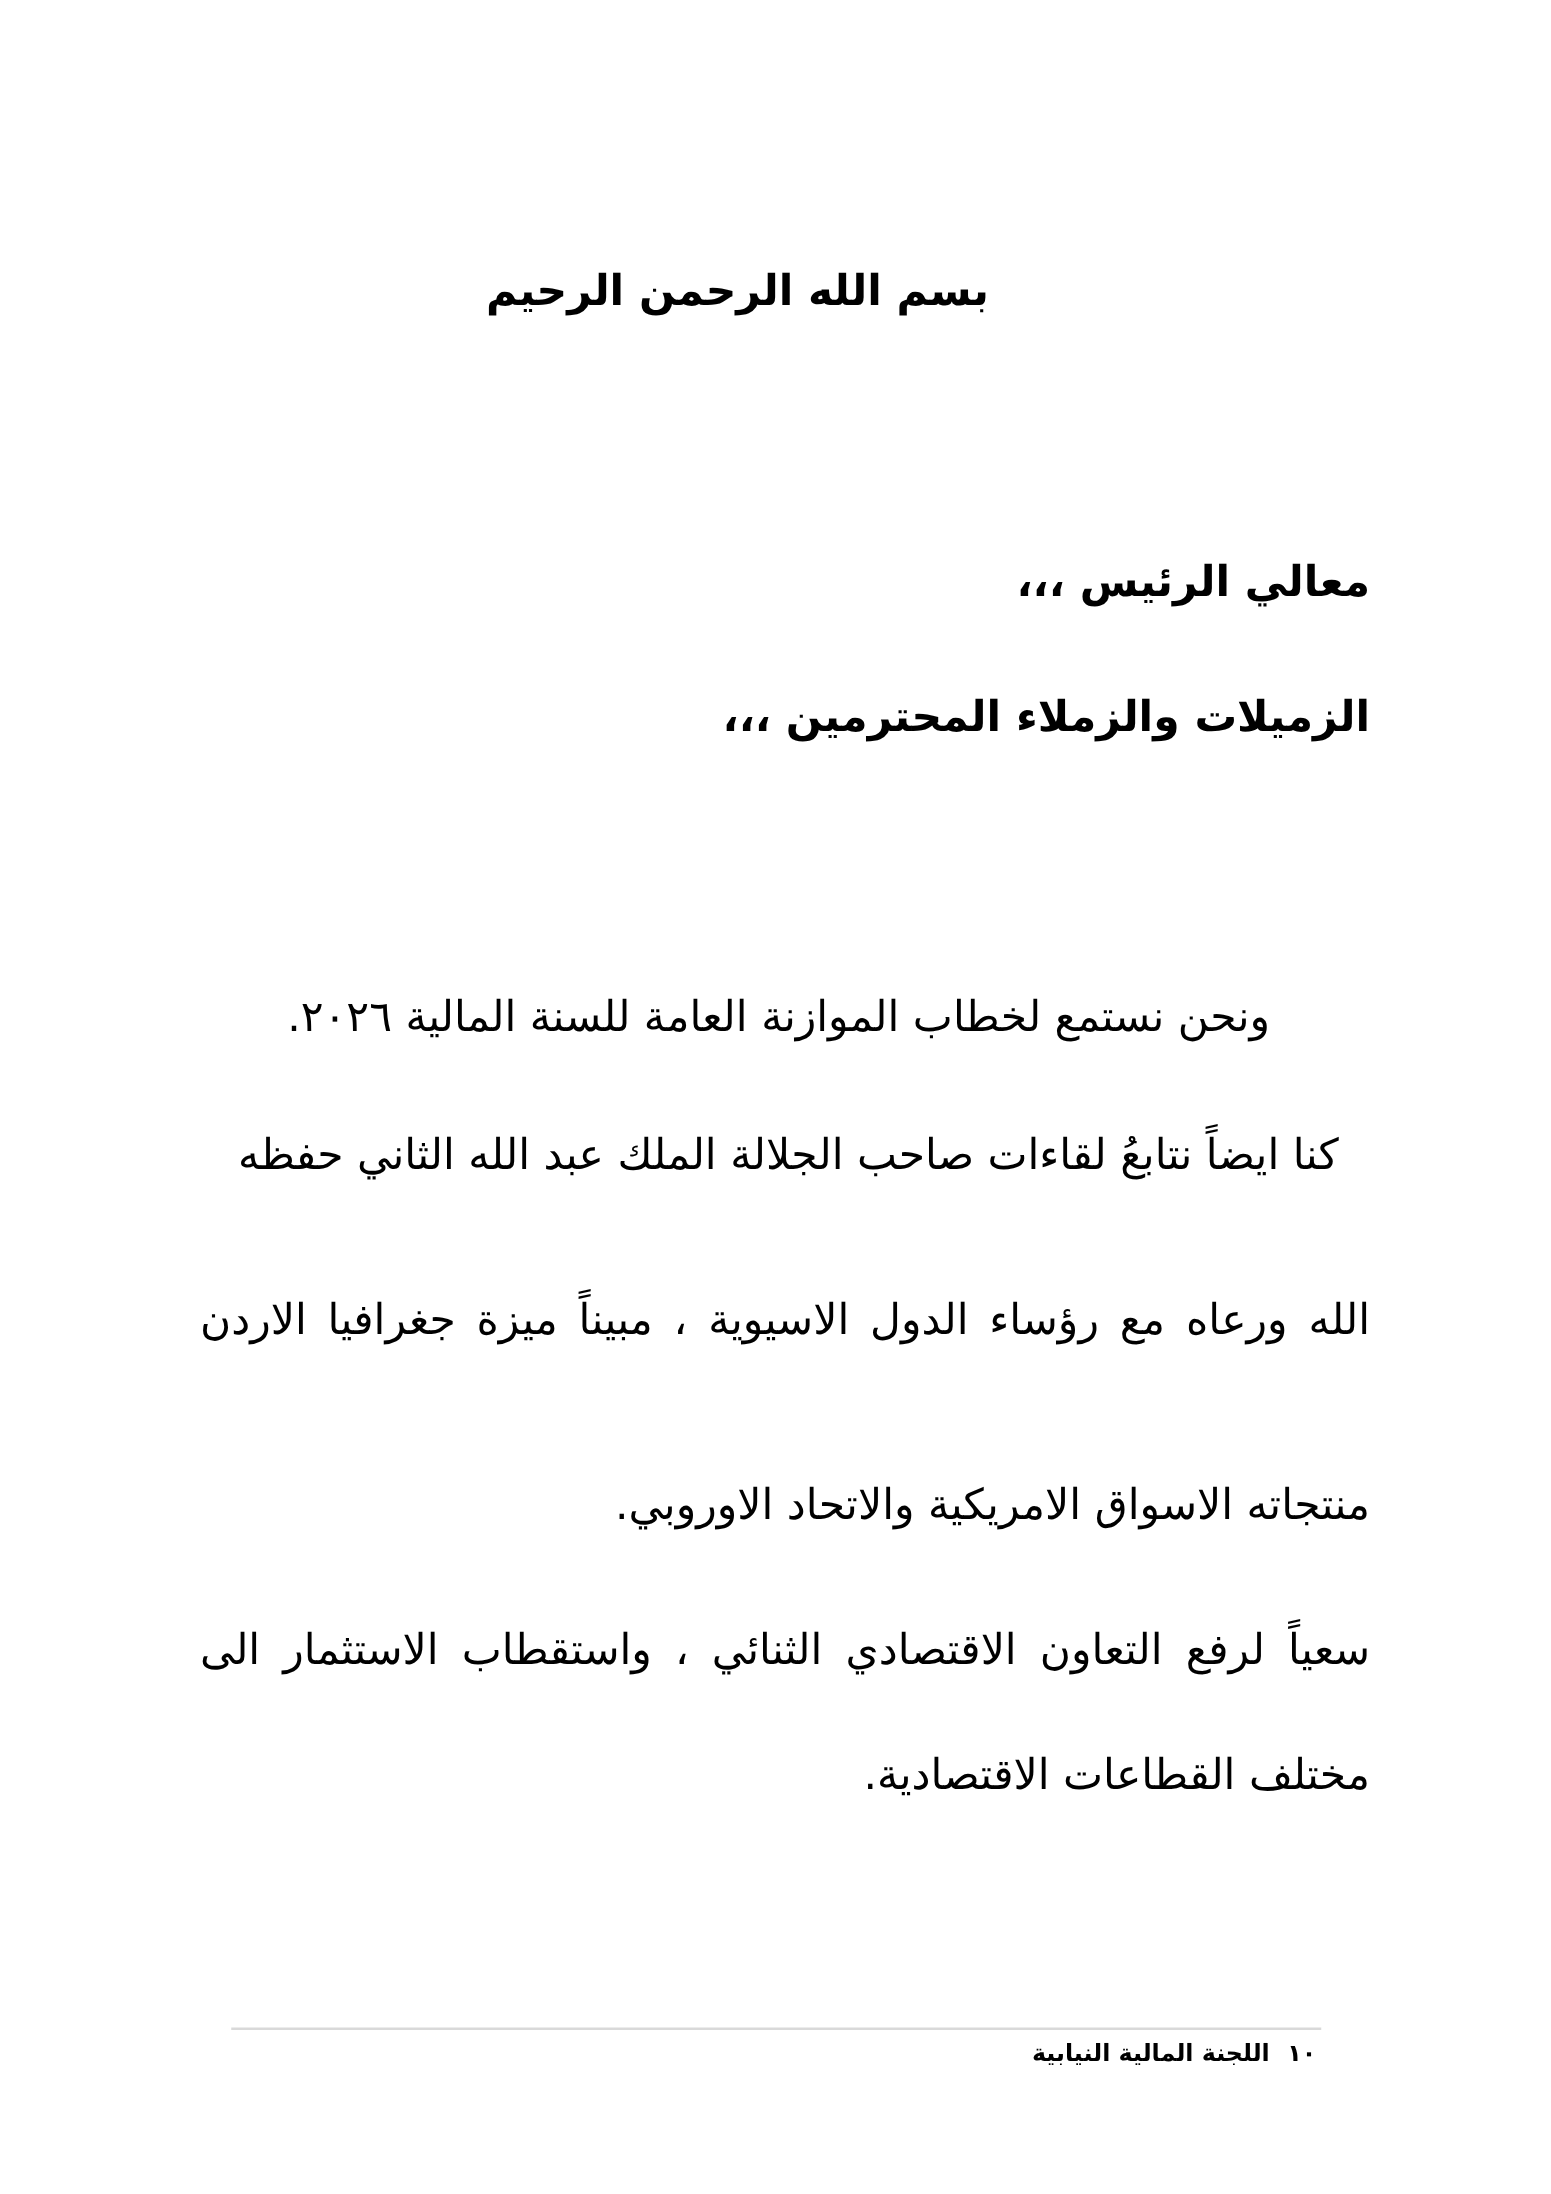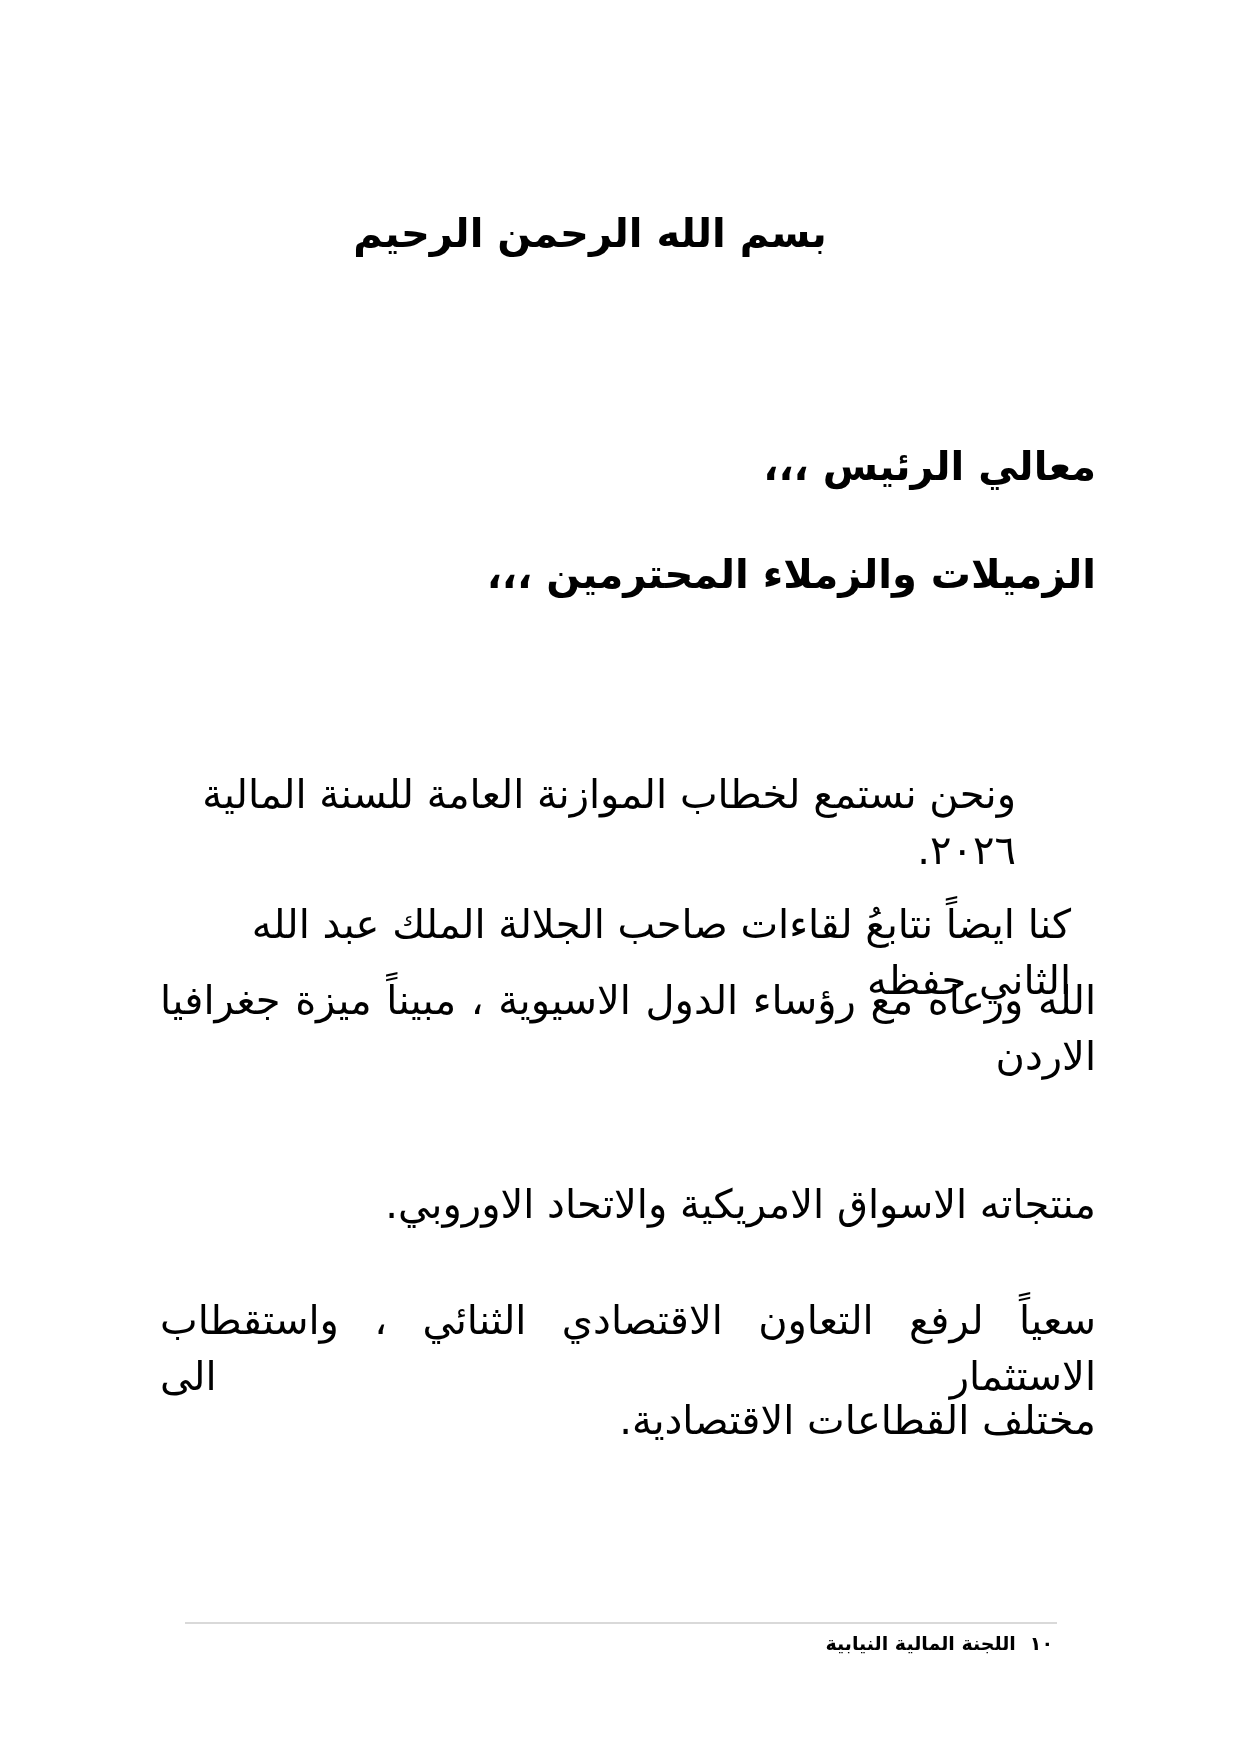--- a/index.html
+++ b/index.html
@@ -14,21 +14,21 @@
     background: #ffffff;
     color: #000000;
     font-family: "DejaVu Sans", sans-serif;
     direction: rtl;
     overflow: hidden;
   }
   .line {
     position: absolute;
     right: 145px;
     left: 160px;
-    font-size: 40px;
+    font-size: 34px;
     line-height: 56px;
     white-space: normal;
   }
   .bold { font-weight: bold; }
   .t-center { text-align: center; }
   .t-start { text-align: right; }
   .t-just {
     text-align: justify;
     text-align-last: justify;
   }
@@ -60,24 +60,24 @@
 <body>
 
 <div class="page">
 
   <div class="line bold t-center shift-left" style="top:205px;">بسم الله الرحمن الرحيم</div>
 
   <div class="line bold t-start" style="top:546px;">الزميلات والزملاء المحترمين ،،،</div>
 
   <div class="line bold t-start" style="top:438px;">معالي الرئيس ،،،</div>
 
-  <div class="line t-start indent-lg" style="top:766px;">ونحن نستمع لخطاب الموازنة العامة للسنة المالية ٢٠٢٦.</div>
+  <div class="line t-start indent-lg" style="top:786px;">ونحن نستمع لخطاب الموازنة العامة للسنة المالية ٢٠٢٦.</div>
 
   <div class="line t-start indent-sm" style="top:896px;">كنا ايضاً نتابعُ لقاءات صاحب الجلالة الملك عبد الله الثاني حفظه</div>
-  <div class="line t-just" style="top:972px;">الله ورعاه مع رؤساء الدول الاسيوية ، مبيناً ميزة جغرافيا الاردن</div>
+  <div class="line t-just" style="top:1028px;">الله ورعاه مع رؤساء الدول الاسيوية ، مبيناً ميزة جغرافيا الاردن</div>
   <div class="line t-start" style="top:1176px;">منتجاته الاسواق الامريكية والاتحاد الاوروبي.</div>
 
   <div class="line t-just" style="top:1292px;">سعياً لرفع التعاون الاقتصادي الثنائي ، واستقطاب الاستثمار الى</div>
   <div class="line t-start" style="top:1392px;">مختلف القطاعات الاقتصادية.</div>
 
   <div class="footer-rule"></div>
   <div class="footer-text">
     <span class="page-num">١٠</span><span>اللجنة المالية النيابية</span>
   </div>
 

